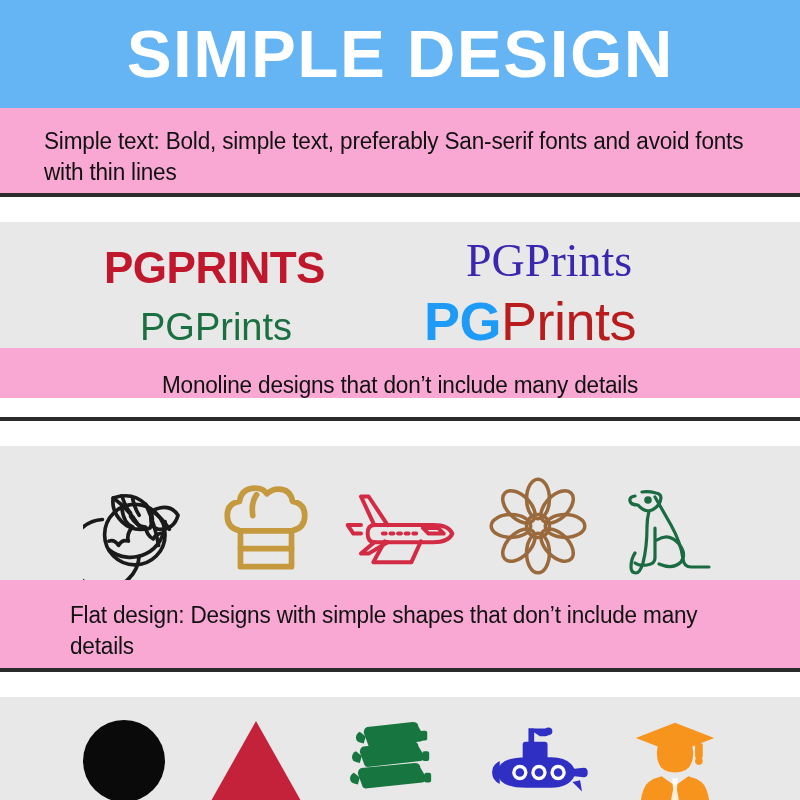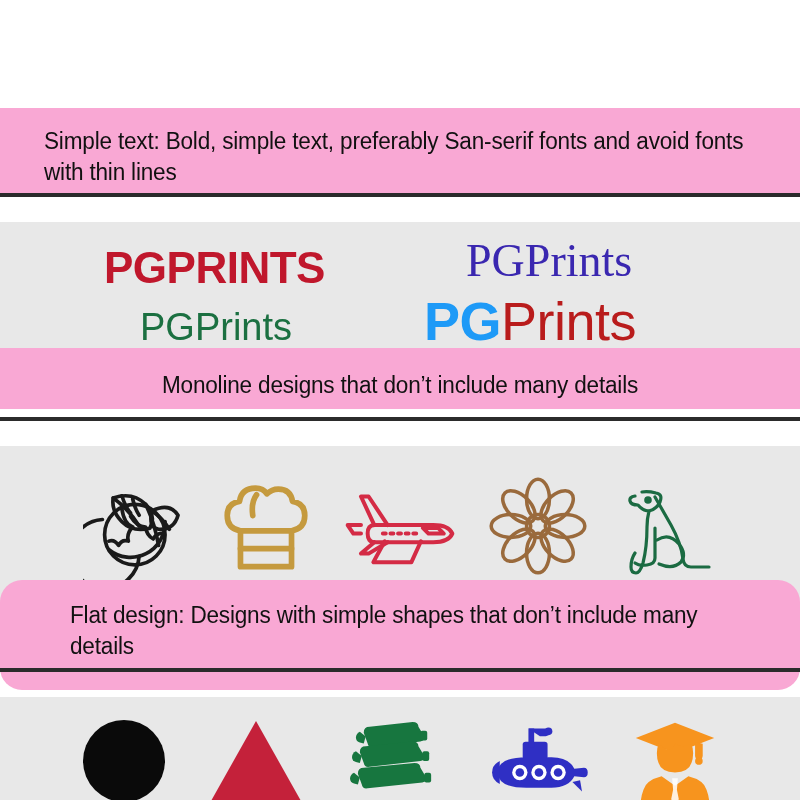--- a/index.html
+++ b/index.html
@@ -88,34 +88,37 @@
   
   .icon-row{position:absolute;left:0;width:800px;display:flex;align-items:center;}
   .icon-cell{display:flex;align-items:center;justify-content:center;}
   svg{display:block;}
 </style>
 </head>
 <body>
 
 <div class="page">
 
+  <div class="header">
+    <div class="header-title">SIMPLE DESIGN</div>
+  </div>
 
   <div class="band band-white" style="top:108px;height:85px;">
     <div class="caption" style="left:44px;top:18px;width:740px;">Simple text: Bold, simple text, preferably San-serif fonts and avoid fonts with thin lines</div>
   </div>
   <div class="rule" style="top:193px;"></div>
 
   <div class="band band-gray" style="top:197px;height:151px;">
     <div class="logo logo-prints-caps" style="left:104px;top:24px;">PGPRINTS</div>
     <div class="logo logo-prints-green" style="left:140px;top:86px;">PGPrints</div>
     <div class="logo logo-prints-serif" style="left:466px;top:16px;">PGPrints</div>
     <div class="logo logo-prints-blue" style="left:424px;top:72px;"><span class="bold">PG</span><span class="light">Prints</span></div>
   </div>
 
-  <div class="band band-white" style="top:348px;height:61px;">
+  <div class="band band-white" style="top:348px;height:50px;">
     <div class="caption center" style="top:22px;">Monoline designs that don’t include many details</div>
   </div>
   <div class="rule" style="top:417px;"></div>
 
   <div class="band band-gray" style="top:421px;height:159px;">
     <div class="icon-row" style="top:0;height:159px;justify-content:space-around;padding:0 70px;box-sizing:border-box;">
 
       <div class="icon-cell">
         <svg width="108" height="108" viewBox="0 0 100 100" fill="none" stroke="#1a1a1a" stroke-width="3.4" stroke-linecap="round" stroke-linejoin="round">
           <path d="M18 44 A32 32 0 1 0 52 78"></path>
@@ -177,21 +180,21 @@
           <path d="M38 27 q8 14 16 28 q10 18 12 34 q1 8 8 8 h18"></path>
           <path d="M38 58 v30 q0 6 -8 7 q-8 1 -12 -2"></path>
           <path d="M40 70 q12 -8 22 4 q8 10 2 18 q-8 8 -22 2"></path>
           <circle cx="31" cy="30" r="2.2" fill="#1b6b42"></circle>
         </svg>
       </div>
 
     </div>
   </div>
 
-  <div class="band band-white" style="top:580px;height:110px;border-radius:22px;">
+  <div class="band band-white" style="top:580px;height:88px;">
     <div class="caption" style="left:70px;top:20px;width:700px;">Flat design: Designs with simple shapes that don’t include many details</div>
   </div>
   <div class="rule" style="top:668px;"></div>
 
   <div class="band band-gray" style="top:672px;height:128px;">
     <div class="icon-row" style="top:0;height:128px;justify-content:space-around;padding:0 60px;box-sizing:border-box;">
 
       <div class="icon-cell">
         <svg width="84" height="84" viewBox="0 0 84 84">
             <circle cx="42" cy="42" r="41" fill="#0a0a0a"></circle>

